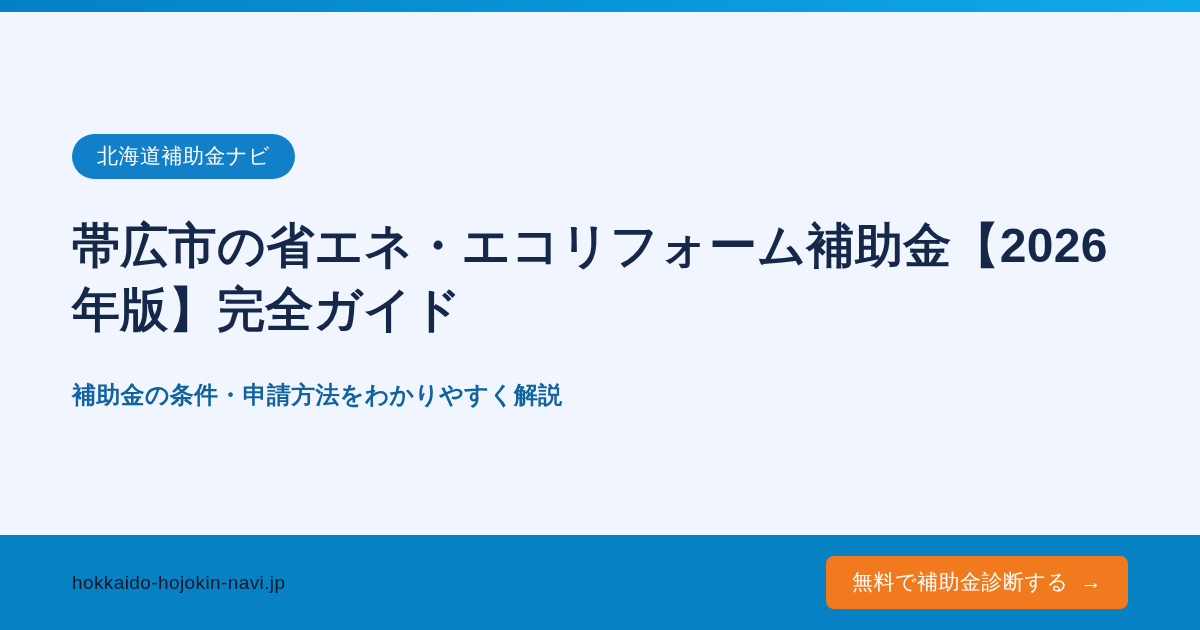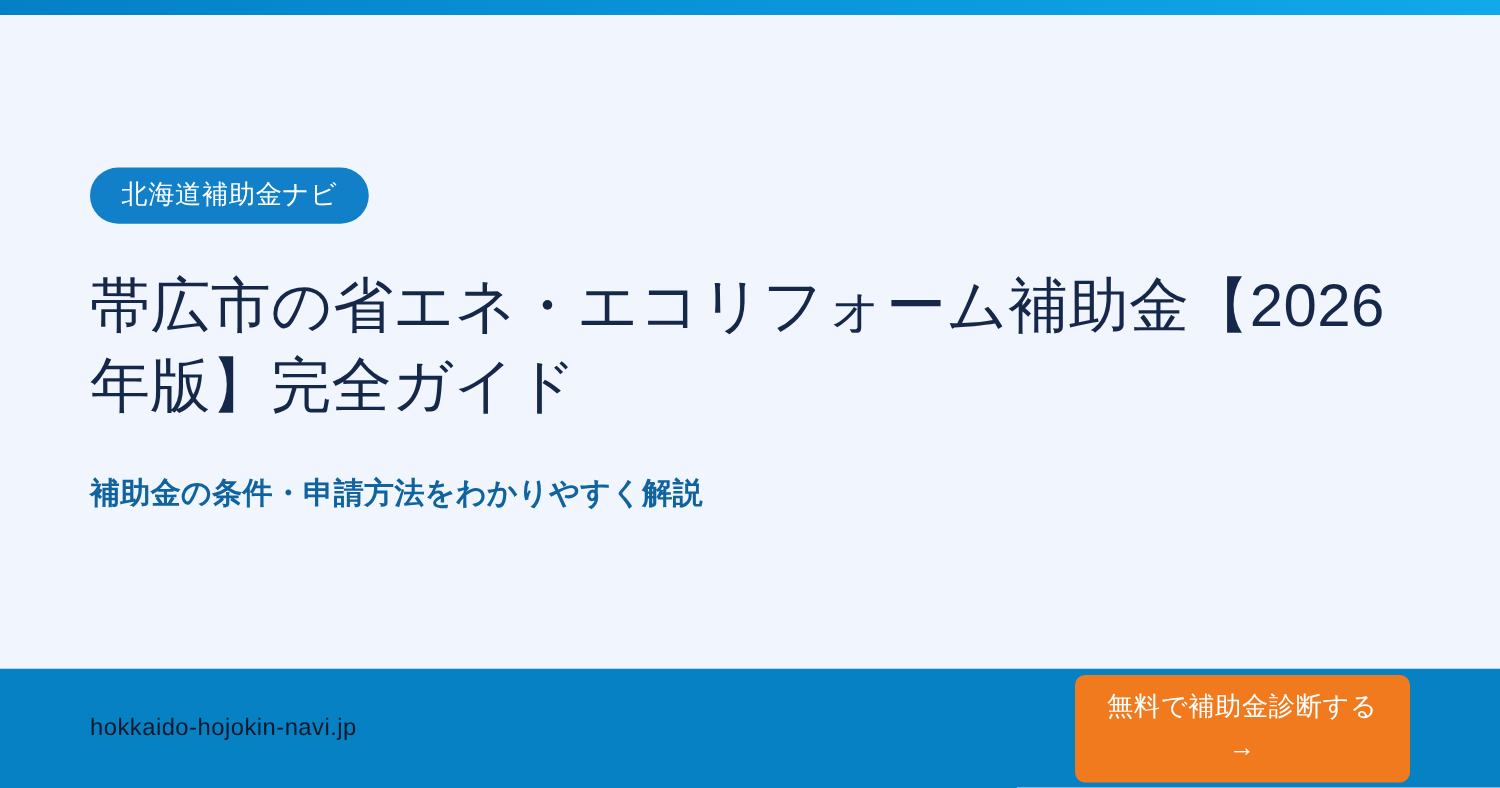--- a/index.html
+++ b/index.html
@@ -55,21 +55,21 @@
     padding: 11px 25px 13px 25px;
     font-size: 21px;
     line-height: 1;
     letter-spacing: 0.5px;
     margin-bottom: 35px;
   }
   .title {
     margin: 0;
     font-size: 48px;
     line-height: 1.33;
-    font-weight: 400;
+    font-weight: 700;
     color: #16284a;
     letter-spacing: 0.3px;
     max-width: 1060px;
   }
   .subtitle {
     margin: 0;
     margin-top: 36px;
     font-size: 24px;
     line-height: 1.5;
     font-weight: 700;
@@ -103,21 +103,20 @@
     background: #f27a1e;
     color: #ffffff;
     border: none;
     border-radius: 8px;
     padding: 15px 26px 17px 26px;
     font-size: 21px;
     line-height: 1;
     font-family: inherit;
     letter-spacing: 0.5px;
     cursor: pointer;
-    flex-direction: column;
   }
   .cta-arrow {
     font-size: 21px;
     line-height: 1;
     display: inline-block;
   }
 </style>
 </head>
 <body>
 

